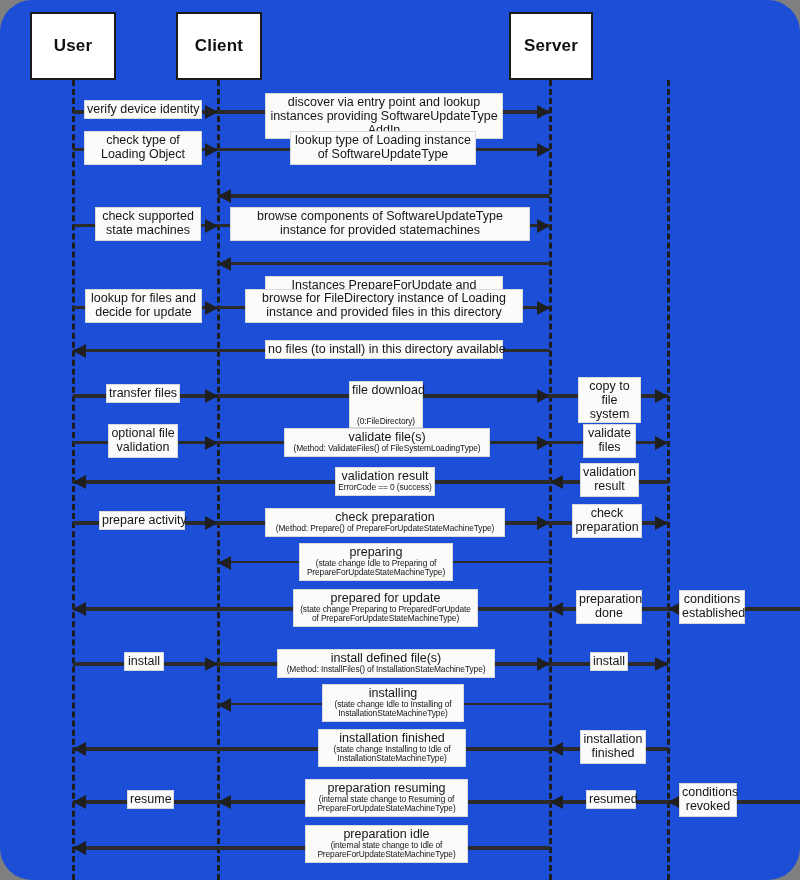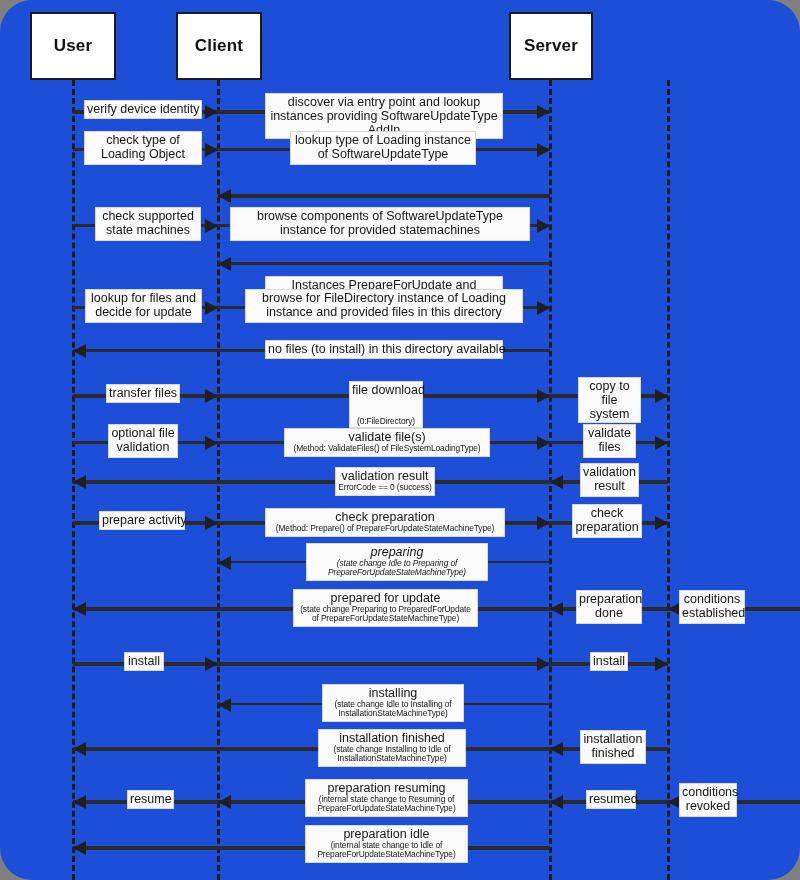--- a/index.html
+++ b/index.html
@@ -202,21 +202,21 @@
       <span class="main">check preparation</span>
       <span class="sub" style="white-space: nowrap;">(Method: Prepare() of PrepareForUpdateStateMachineType)</span>
     </div>
     <div class="msg-line thick" style="left: 550px; top: 521px; width: 118px;"></div>
     <div class="arrow-head right" style="top: 516px; left: 655px;"></div>
     <div class="label-box" style="left: 572px; top: 504px; width: 70px; min-height: 34px;">
       <span class="main wrap">check preparation</span>
     </div>
     <div class="msg-line hair" style="left: 218px; top: 561px; width: 332px;"></div>
     <div class="arrow-head left" style="top: 556px; left: 218px;"></div>
-    <div class="label-box three-line" style="left: 306px; top: 543px; width: 182px; min-height: 38px; font-style: italic;">
+    <div class="label-box three-line" style="left: 299px; top: 543px; width: 154px; min-height: 38px;">
       <span class="main">preparing</span>
       <span class="sub" style="white-space: normal;">(state change Idle to Preparing of  PrepareForUpdateStateMachineType)</span>
     </div>
     <div class="msg-line thick" style="left: 73px; top: 607px; width: 477px;"></div>
     <div class="arrow-head left" style="top: 602px; left: 73px;"></div>
     <div class="label-box three-line" style="left: 293px; top: 589px; width: 185px; min-height: 38px;">
       <span class="main">prepared for update</span>
       <span class="sub" style="white-space: normal;">(state change Preparing to PreparedForUpdate of  PrepareForUpdateStateMachineType)</span>
     </div>
     <div class="msg-line thick" style="left: 550px; top: 607px; width: 118px;"></div>
@@ -229,20 +229,24 @@
     <div class="label-box" style="left: 679px; top: 590px; width: 66px; min-height: 34px;">
       <span class="main wrap">conditions established</span>
     </div>
     <div class="msg-line thick" style="left: 73px; top: 662px; width: 145px;"></div>
     <div class="arrow-head right" style="top: 657px; left: 205px;"></div>
     <div class="label-box" style="left: 124px; top: 652px; width: 40px; min-height: 19px;">
       <span class="main">install</span>
     </div>
     <div class="msg-line thick" style="left: 218px; top: 662px; width: 332px;"></div>
     <div class="arrow-head right" style="top: 657px; left: 537px;"></div>
+    <div class="label-box" style="left: 277px; top: 649px; width: 218px; min-height: 29px;">
+      <span class="main">install defined file(s)</span>
+      <span class="sub" style="white-space: nowrap;">(Method: InstallFiles() of InstallationStateMachineType)</span>
+    </div>
     <div class="msg-line thick" style="left: 550px; top: 662px; width: 118px;"></div>
     <div class="arrow-head right" style="top: 657px; left: 655px;"></div>
     <div class="label-box" style="left: 590px; top: 652px; width: 38px; min-height: 19px;">
       <span class="main">install</span>
     </div>
     <div class="msg-line hair" style="left: 218px; top: 703px; width: 332px;"></div>
     <div class="arrow-head left" style="top: 698px; left: 218px;"></div>
     <div class="label-box three-line" style="left: 322px; top: 684px; width: 142px; min-height: 38px;">
       <span class="main">installing</span>
       <span class="sub" style="white-space: normal;">(state change Idle to Installing of InstallationStateMachineType)</span>

